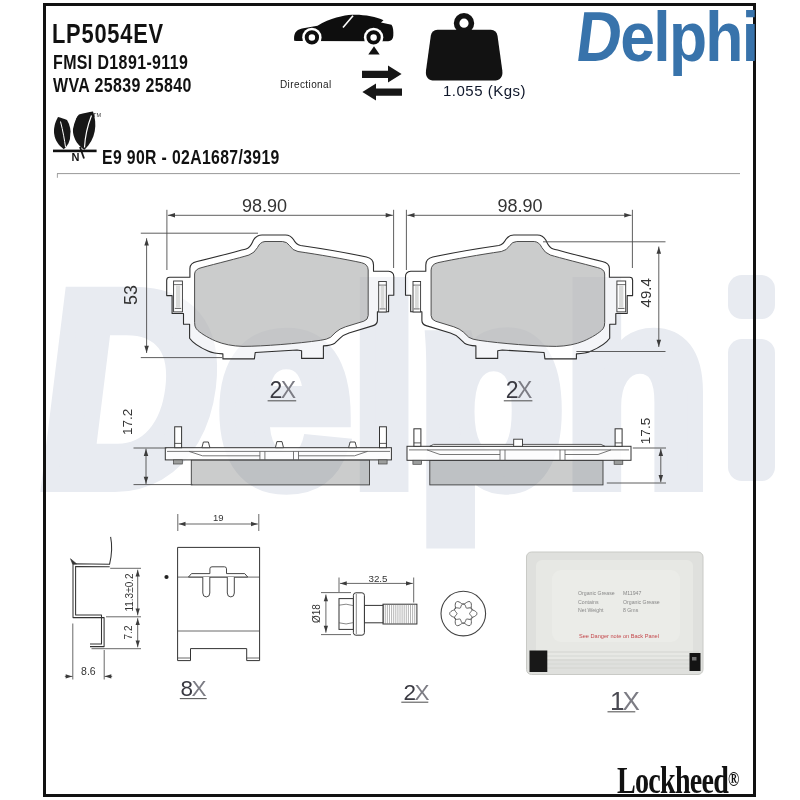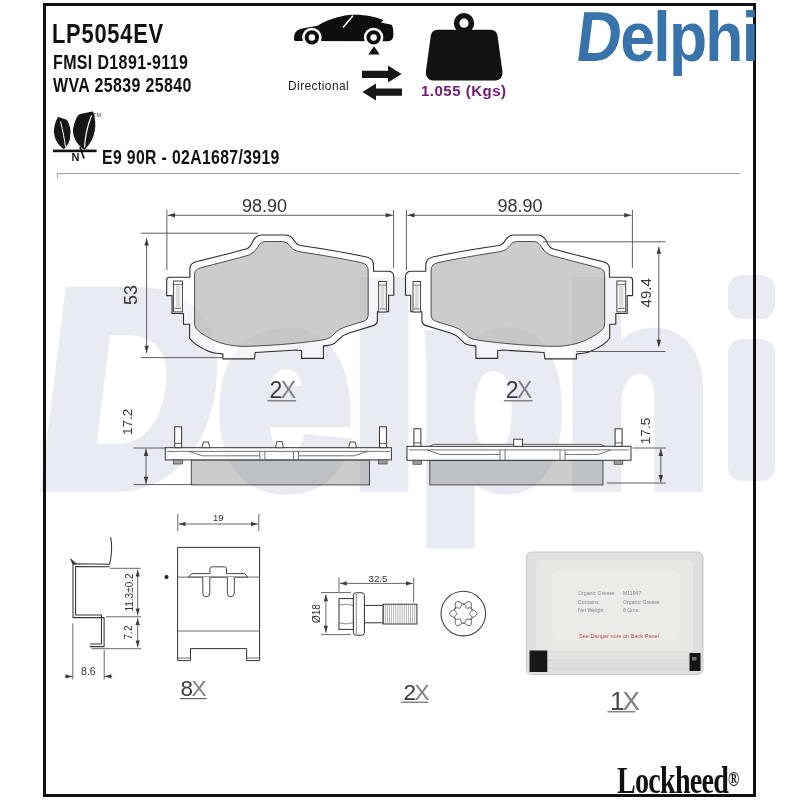--- a/index.html
+++ b/index.html
@@ -12,22 +12,22 @@
   .wmi{position:absolute;z-index:0}
   .wmi span{position:absolute;display:block;background:#e8ebf1;border-radius:14px}
   .lp{left:52px;top:18px;font-size:28px;font-weight:bold;color:#111;
       transform:scaleX(0.78);transform-origin:0 0;letter-spacing:1px}
   .fmsi{left:53px;top:50px;font-size:21px;font-weight:bold;color:#111;
       transform:scaleX(0.76);transform-origin:0 0;letter-spacing:0.5px}
   .wva{left:53px;top:72.5px;font-size:21px;font-weight:bold;color:#111;
       transform:scaleX(0.76);transform-origin:0 0;letter-spacing:0.5px}
   .e9{left:102px;top:144.5px;font-size:21px;font-weight:bold;color:#111;
       transform:scaleX(0.75);transform-origin:0 0;letter-spacing:0.5px}
-  .dir{left:288px;top:78.5px;font-size:12px;color:#1c1c1c;letter-spacing:0.4px}
-  .kgs{left:421px;top:82px;font-size:15px;font-weight:bold;color:#701a75;letter-spacing:0.5px}
+  .dir{left:280px;top:78.5px;font-size:10px;color:#1c1c1c;letter-spacing:0.4px}
+  .kgs{left:443px;top:82px;font-size:15px;font-weight:normal;color:#0f172a;letter-spacing:0.5px}
   .logo{left:577px;top:-13px;font-size:71px;font-weight:bold;color:#3873ab;
         transform:scaleX(0.88);transform-origin:0 0;letter-spacing:-2px;line-height:100px}
   .logo .d{display:inline-block;transform:skewX(-8deg)}
   .lock{left:617px;top:759px;font-family:"Liberation Serif",serif;font-weight:bold;
         font-size:37px;color:#111;transform:scaleX(0.76);transform-origin:0 0;letter-spacing:-1px}
   .lock sup{font-size:20px;vertical-align:7px}
 </style>
 </head>
 <body>
 <div class="wm"><span class="d">D</span>elph</div>

